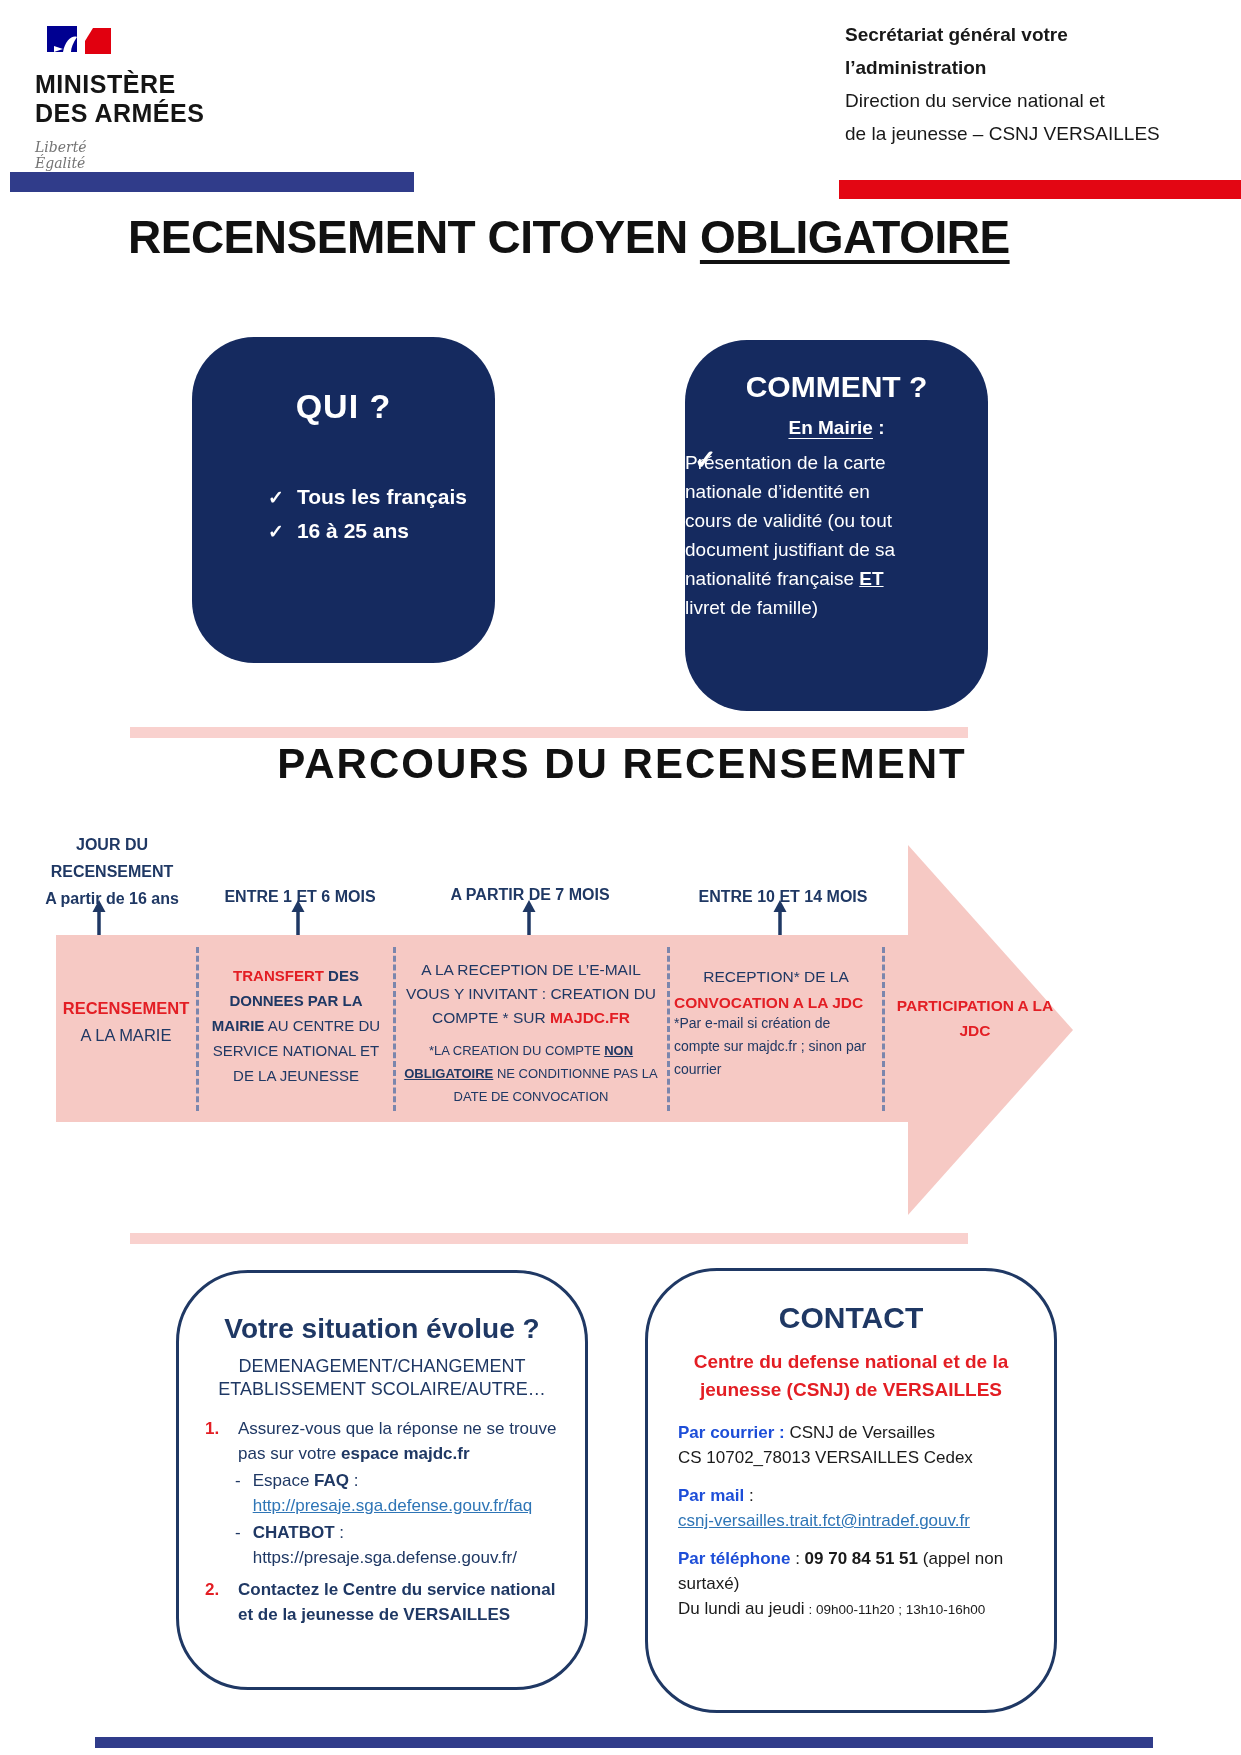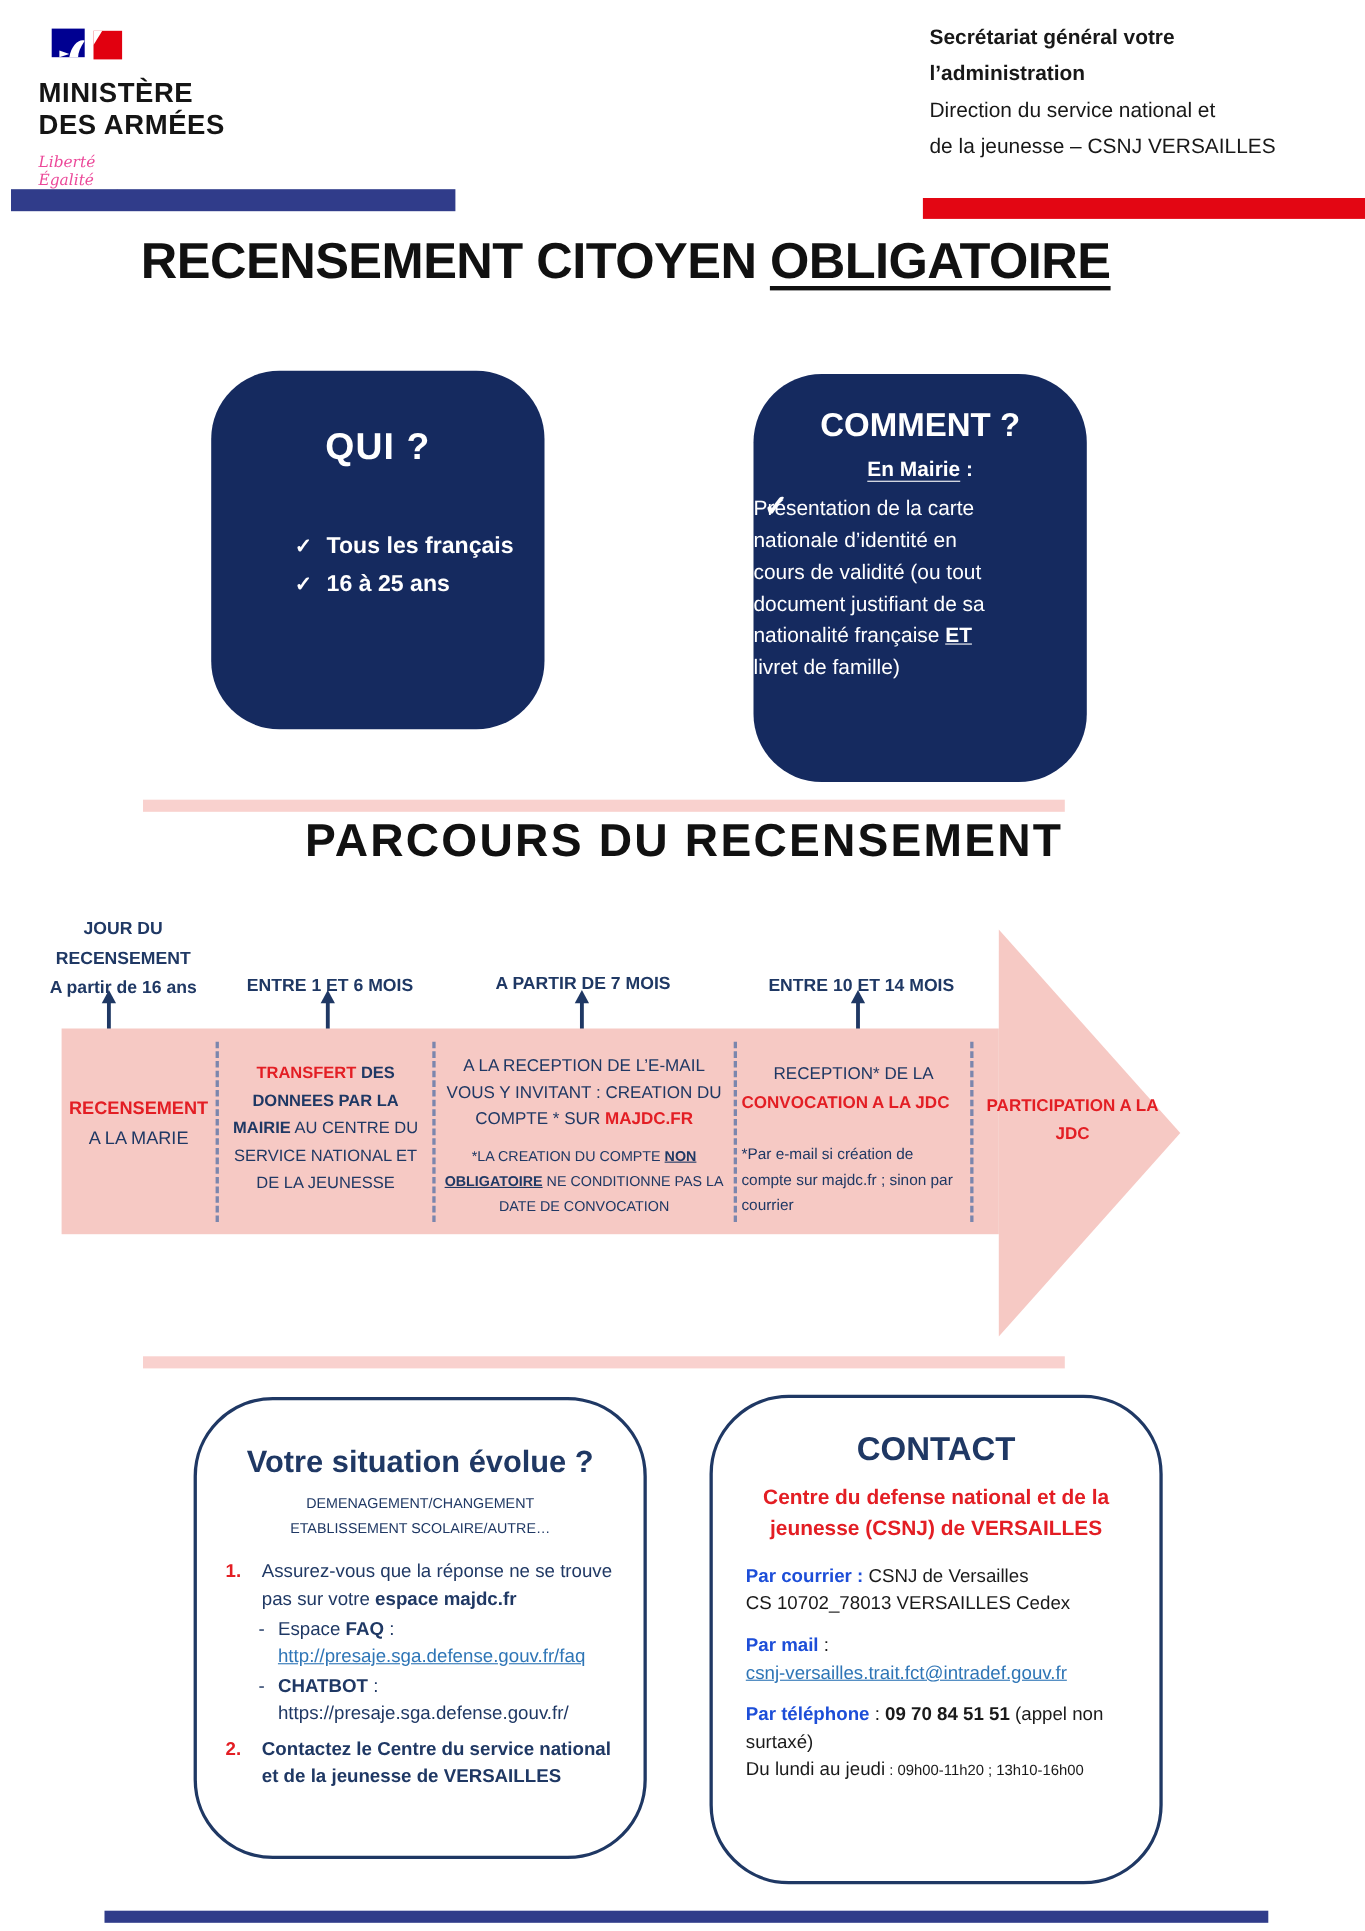--- a/index.html
+++ b/index.html
@@ -5,21 +5,21 @@
   html,body{margin:0;padding:0;background:#fff;}
   .page{position:relative;width:1241px;height:1755px;background:#fff;overflow:hidden;
         font-family:"Liberation Sans",sans-serif;color:#1a1a1a;}
   .abs{position:absolute;}
 
   
   #logo-block{left:35px;top:20px;width:330px;}
   #ministry-name{margin-top:8px;font-size:25px;font-weight:800;letter-spacing:.5px;
                  color:#151515;line-height:29px;}
   #motto{margin-top:11px;font-family:"DejaVu Serif",serif;font-style:italic;
-         font-size:14px;line-height:16px;color:#ec4899;}
+         font-size:14px;line-height:16px;color:#737373;}
   #header-navy-bar{left:10px;top:172px;width:404px;height:20px;background:#303c8a;}
   #header-right{left:845px;top:18px;width:396px;font-size:19px;line-height:33px;color:#181818;}
   #header-right .b{font-weight:bold;}
   #header-red-bar{left:839px;top:180px;width:402px;height:19px;background:#e30613;}
 
   
   #main-title{left:128px;top:210px;width:815px;text-align:center;
               font-size:46px;font-weight:800;color:#111;white-space:nowrap;letter-spacing:-.5px;}
   .title-underline{text-decoration:underline;text-decoration-thickness:4px;text-underline-offset:7px;}
 
@@ -65,28 +65,28 @@
   .red-b{color:#e31e24;font-weight:bold;}
   #step-2{left:202px;top:963px;width:188px;text-align:center;font-size:15px;line-height:25px;}
   #step-2 .nb{font-weight:bold;}
   #step-3{left:398px;top:958px;width:266px;text-align:center;}
   .s3-main{font-size:15.5px;line-height:24px;}
   .s3-note{margin-top:9px;font-size:13px;line-height:23px;}
   .note-u{font-weight:bold;text-decoration:underline;}
   #step-4{left:674px;top:968px;width:204px;}
   .s4-l1{text-align:center;font-size:15.5px;}
   .s4-l2{text-align:left;font-size:15.5px;margin-top:8px;}
-  .s4-note{margin-top:26px;font-size:14px;line-height:23px;text-align:left;}
+  .s4-note{font-size:14px;line-height:23px;text-align:left;}
   #step-5{left:886px;top:993px;width:178px;text-align:center;font-size:15.5px;line-height:25px;}
 
   
   .outline-box{border:3px solid #1f3864;border-radius:72px;background:#fff;box-sizing:border-box;}
   #situation-box{left:176px;top:1270px;width:412px;height:420px;color:#1f3864;}
   #situation-title{margin-top:40px;text-align:center;font-size:28px;font-weight:bold;}
-  #situation-sub{margin-top:10px;text-align:center;font-size:13px;line-height:23px;}
+  #situation-sub{margin-top:10px;text-align:center;font-size:18px;line-height:23px;}
   #situation-list{margin:15px 20px 0 26px;font-size:17px;line-height:25px;}
   .num-row{display:flex;gap:13px;margin-top:7px;}
   .num{color:#e31e24;font-weight:bold;width:20px;flex:none;}
   .sub-row{display:flex;gap:12px;margin:2px 0 0 30px;}
   .dash{flex:none;}
   .link{color:#2e75b6;text-decoration:underline;}
   .b{font-weight:bold;}
 
   #contact-box{left:645px;top:1268px;width:412px;height:445px;}
   #contact-title{margin-top:30px;text-align:center;font-size:30px;font-weight:bold;color:#1f3864;}

